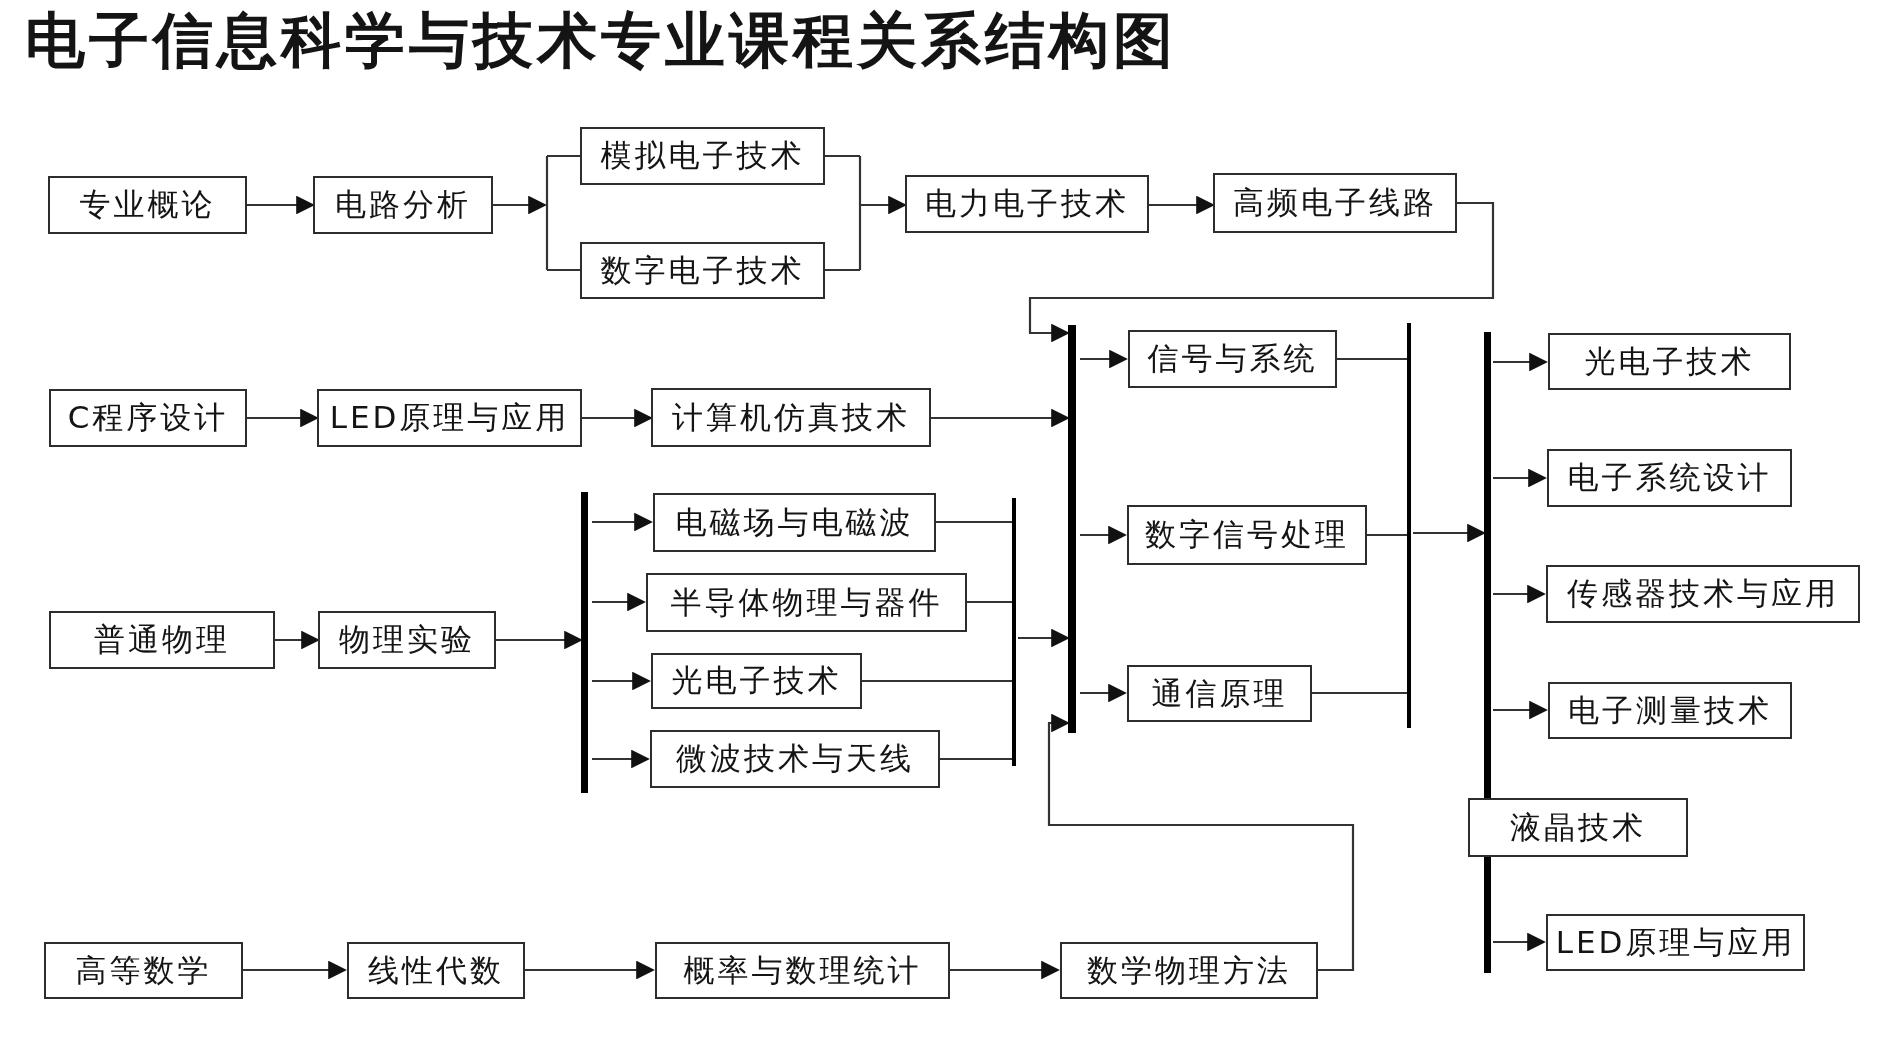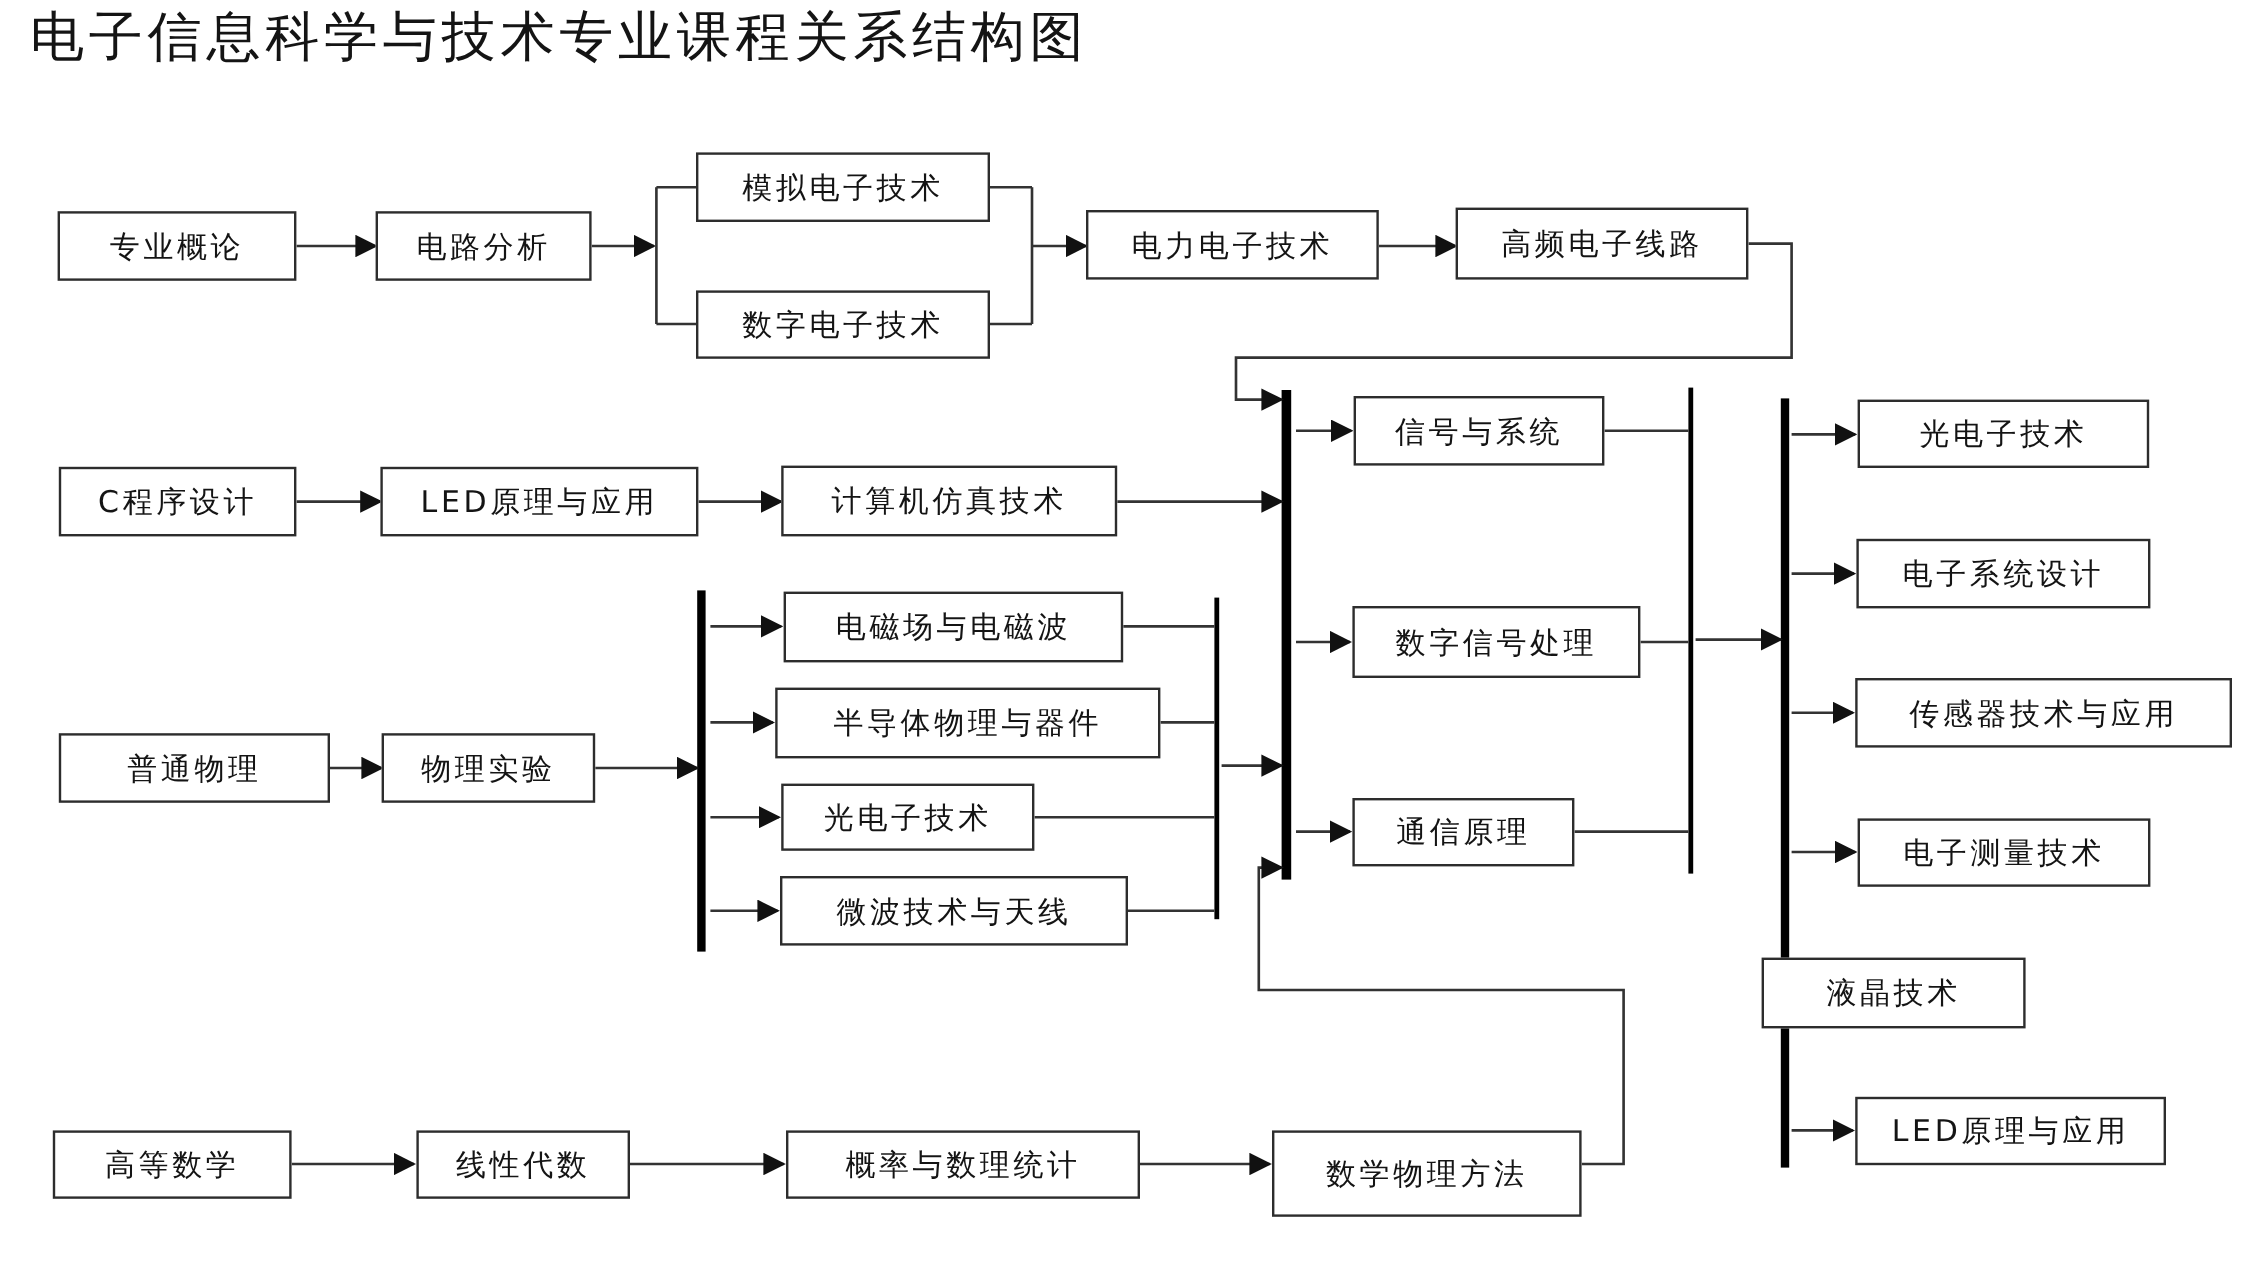--- a/index.html
+++ b/index.html
@@ -1,27 +1,27 @@
 <!DOCTYPE html>
 <html><head>
 <meta charset="utf-8">
 <style>
   html,body{margin:0;padding:0;background:#ffffff;}
   .canvas{
     position:relative;width:1881px;height:1056px;background:#ffffff;overflow:hidden;
     font-family:"DejaVu Sans","Liberation Sans",sans-serif;
   }
   .title{
-    position:absolute;left:25px;top:4px;font-size:45px;line-height:1.2;
-    color:#141414;letter-spacing:4px;font-weight:400;white-space:nowrap;
+    position:absolute;left:25px;top:4px;font-size:60px;line-height:1.2;
+    color:#141414;letter-spacing:4px;font-weight:700;white-space:nowrap;
   }
   .node{
     position:absolute;box-sizing:border-box;border:2px solid #2d2d2d;background:#ffffff;
     display:flex;align-items:center;justify-content:center;
-    font-size:25px;color:#141414;letter-spacing:3px;white-space:nowrap;
+    font-size:31px;color:#141414;letter-spacing:3px;white-space:nowrap;
   }
   svg.wires{position:absolute;left:0;top:0;width:1881px;height:1056px;}
   svg.wires polyline{fill:none;stroke:#333333;stroke-width:2.2;}
   svg.wires rect{fill:#000000;}
 </style>
 </head>
 <body>
 
 <div class="canvas">
 
@@ -107,21 +107,21 @@
   <div class="node" style="left:651px;top:653px;width:211px;height:56px">光电子技术</div>
   <div class="node" style="left:650px;top:730px;width:290px;height:58px">微波技术与天线</div>
 
   <div class="node" style="left:1128px;top:330px;width:209px;height:58px">信号与系统</div>
   <div class="node" style="left:1127px;top:505px;width:240px;height:60px">数字信号处理</div>
   <div class="node" style="left:1127px;top:665px;width:185px;height:57px">通信原理</div>
 
   <div class="node" style="left:44px;top:942px;width:199px;height:57px">高等数学</div>
   <div class="node" style="left:347px;top:942px;width:178px;height:57px">线性代数</div>
   <div class="node" style="left:655px;top:942px;width:295px;height:57px">概率与数理统计</div>
-  <div class="node" style="left:1060px;top:942px;width:258px;height:72px">数学物理方法</div>
+  <div class="node" style="left:1060px;top:942px;width:258px;height:57px">数学物理方法</div>
 
   <div class="node" style="left:1548px;top:333px;width:243px;height:57px">光电子技术</div>
   <div class="node" style="left:1547px;top:449px;width:245px;height:58px">电子系统设计</div>
   <div class="node" style="left:1546px;top:565px;width:314px;height:58px">传感器技术与应用</div>
   <div class="node" style="left:1548px;top:682px;width:244px;height:57px">电子测量技术</div>
   <div class="node" style="left:1468px;top:798px;width:220px;height:59px">液晶技术</div>
   <div class="node" style="left:1546px;top:914px;width:259px;height:57px">LED原理与应用</div>
 
 </div>
 

